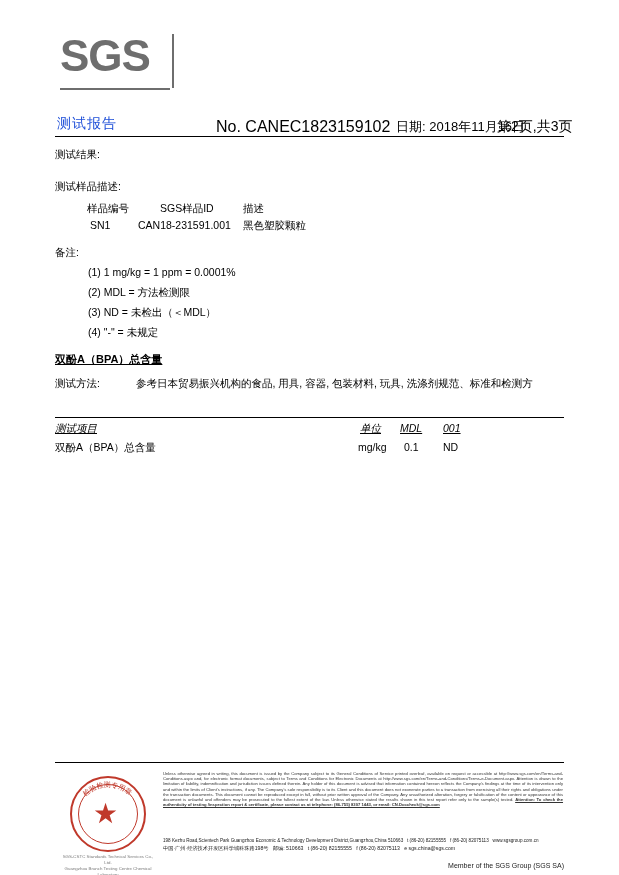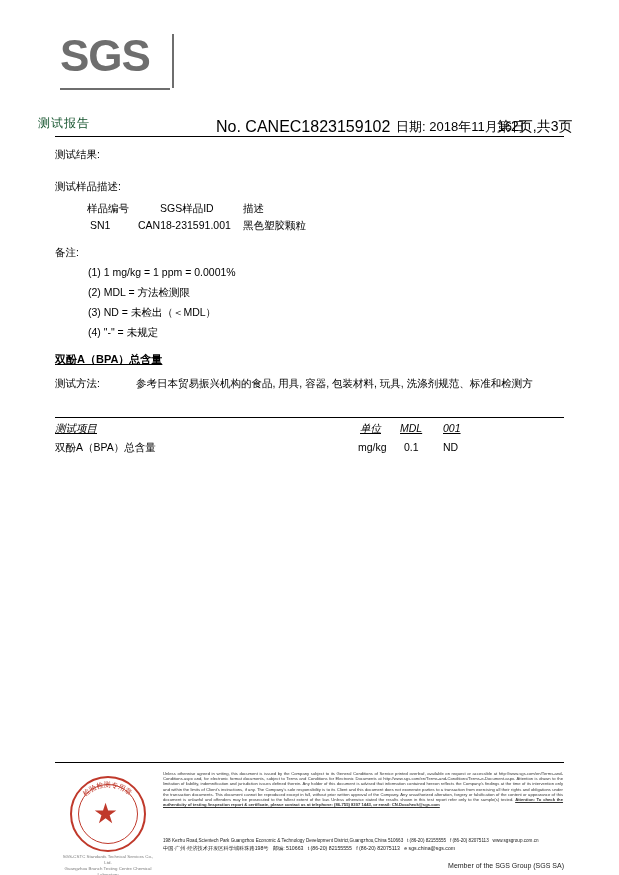--- a/index.html
+++ b/index.html
@@ -52,24 +52,24 @@
     position: absolute;
     left: 172px;
     top: 34px;
     width: 2px;
     height: 54px;
     background: #6e6e6e;
   }
   
   .title {
     position: absolute;
-    left: 38px;
+    left: 57px;
     top: 115px;
-    font-size: 12px;
-    color: #14532d;
+    font-size: 14px;
+    color: #1d4ed8;
     letter-spacing: 1px;
   }
   .report-no {
     position: absolute;
     left: 216px;
     top: 118px;
     font-size: 16px;
     color: #000;
   }
   .date {

